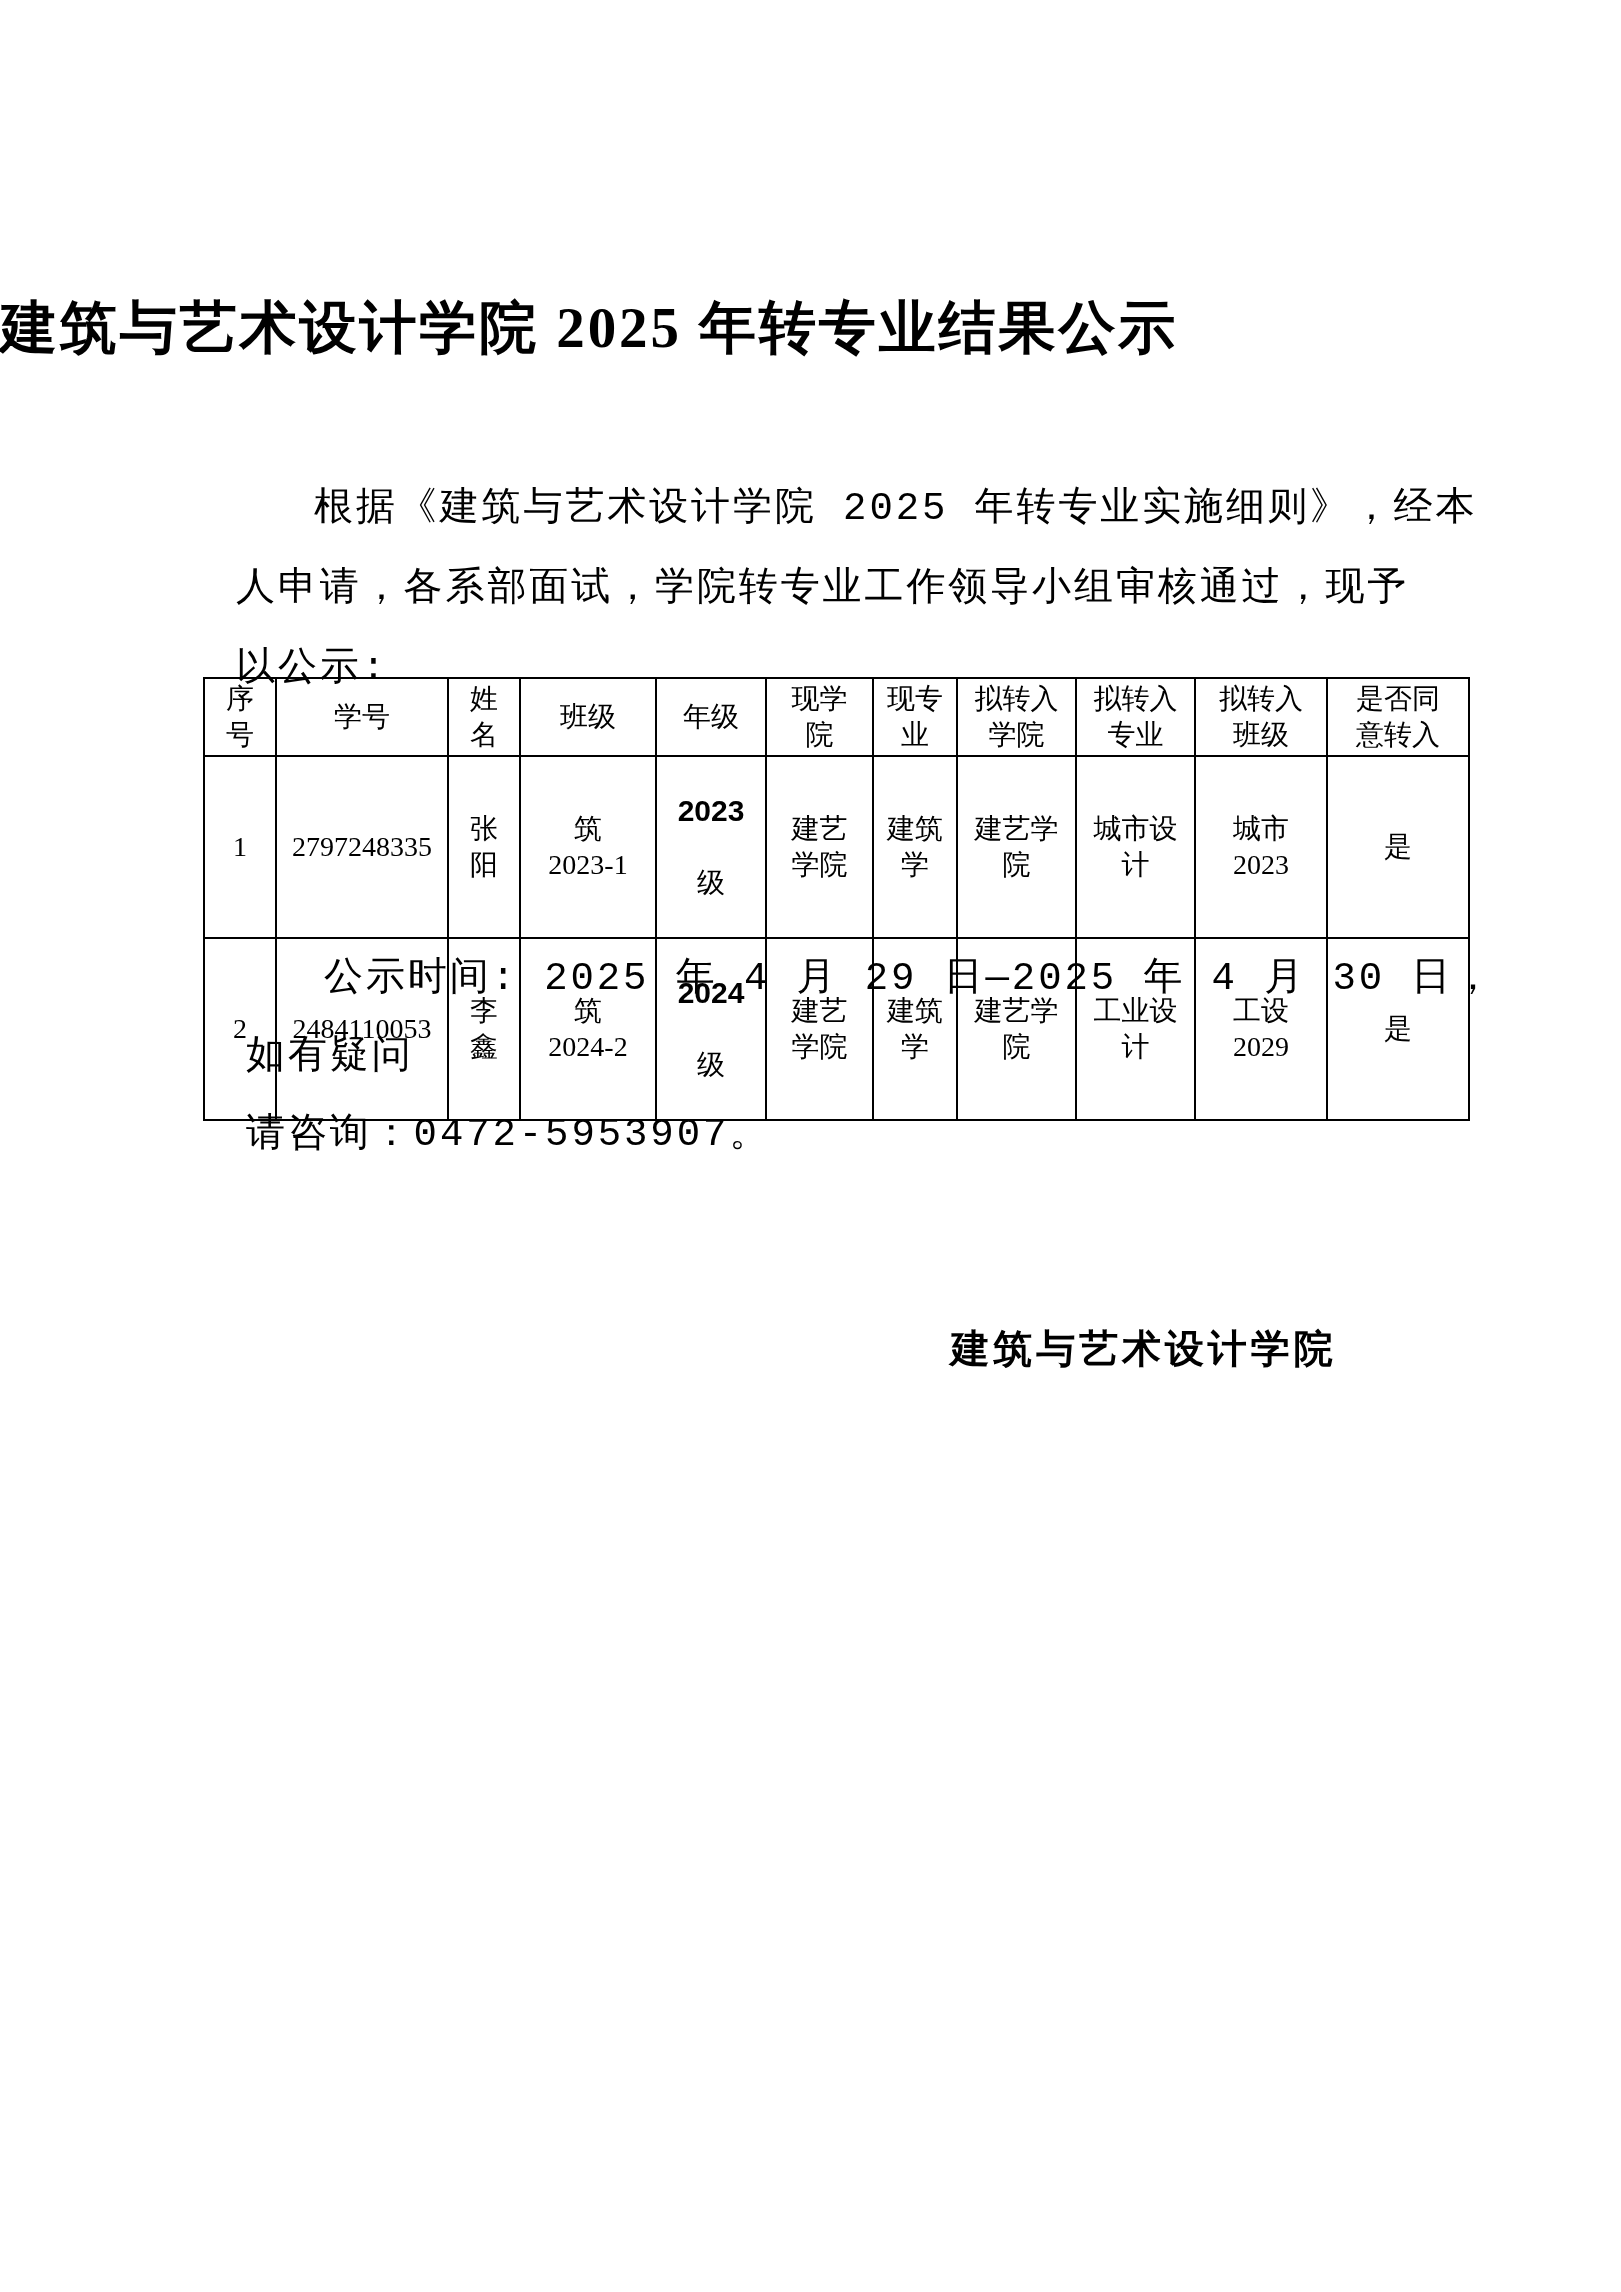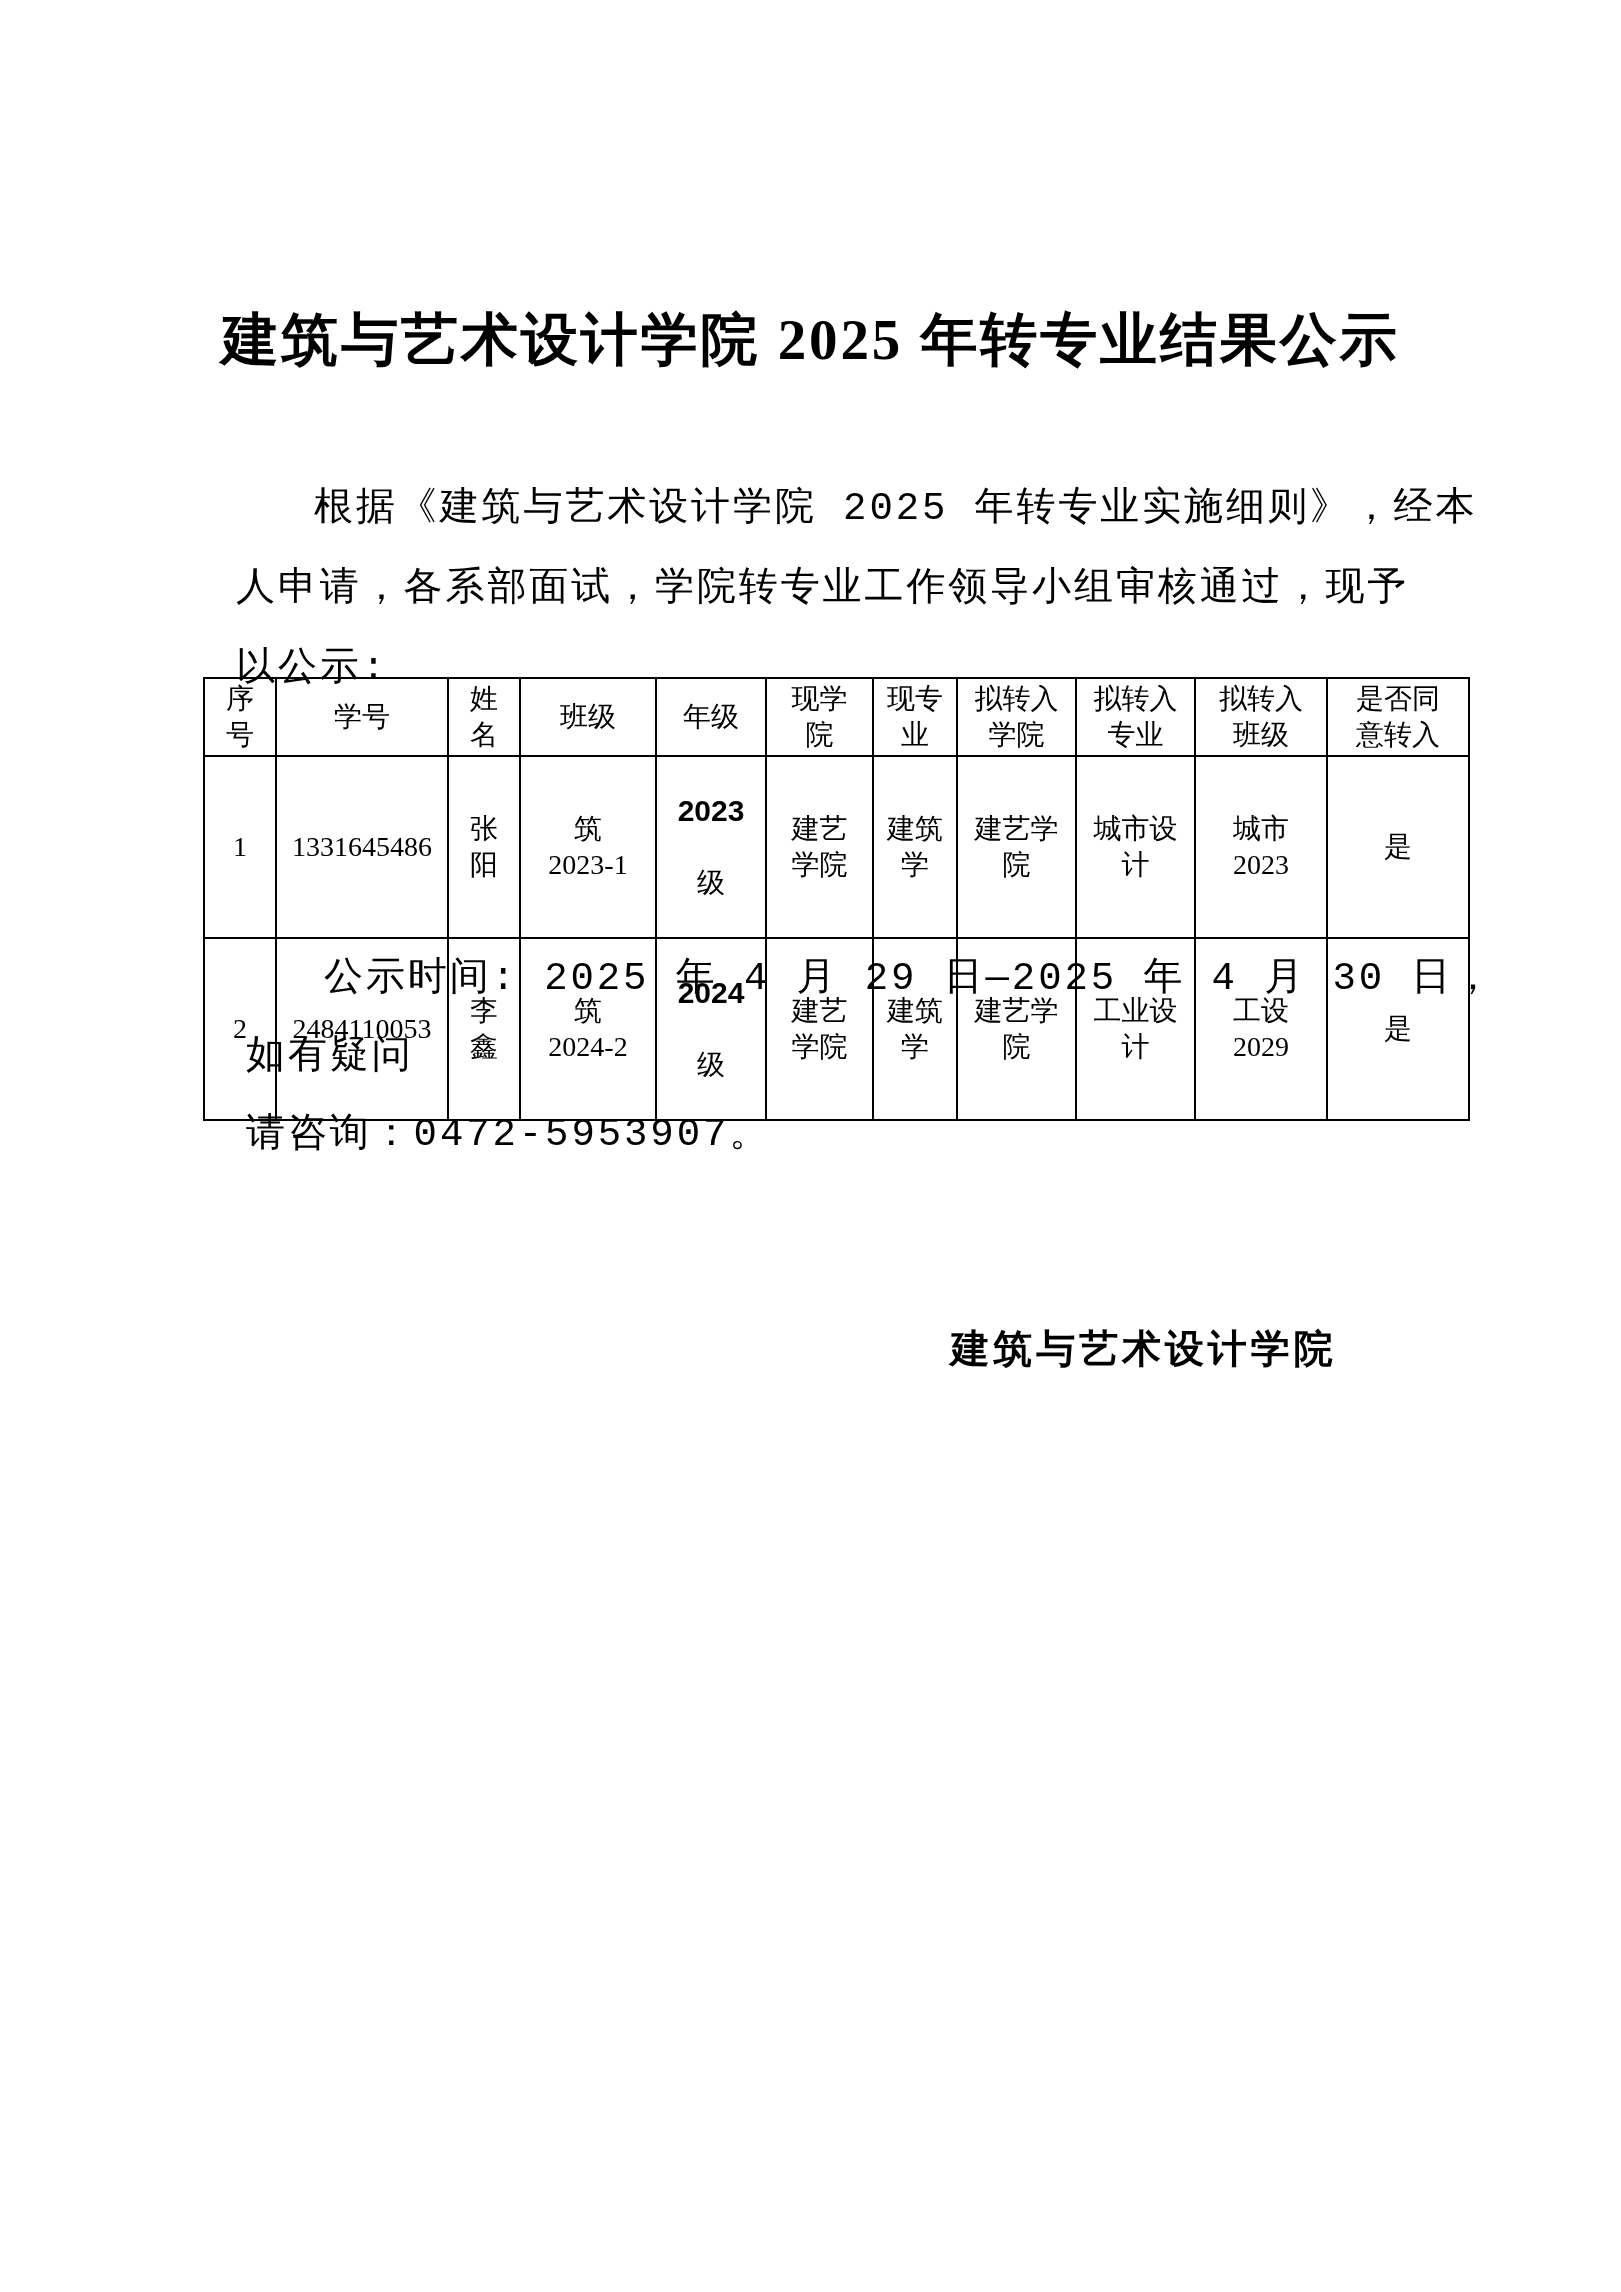--- a/index.html
+++ b/index.html
@@ -15,22 +15,21 @@
     background: #ffffff;
     color: #000000;
     font-family: "Liberation Serif", "DejaVu Serif", serif;
     overflow: hidden;
   }
   .doc-title {
     position: absolute;
     top: 290px;
     left: 0;
     right: 0;
-    margin: 12px;
-    text-align: center;
+    margin: 0;
     font-size: 57px;
     font-weight: bold;
     letter-spacing: 2.9px;
     white-space: pre-line;
   }
   .para {
     position: absolute;
     margin: 16px;
     font-size: 39px;
     line-height: 80px;
@@ -142,21 +141,21 @@
 专业</th>
         <th>拟转入
 班级</th>
         <th>是否同
 意转入</th>
       </tr>
     </thead>
     <tbody>
       <tr class="data-row">
         <td>1</td>
-        <td>1331645486</td>
+        <td>2797248335</td>
         <td>张
 阳</td>
         <td>筑
 2023-1</td>
         <td>
           <span class="grade-year">2023</span>
           <span class="grade-suffix">级</span>
         </td>
         <td>建艺
 学院</td>

